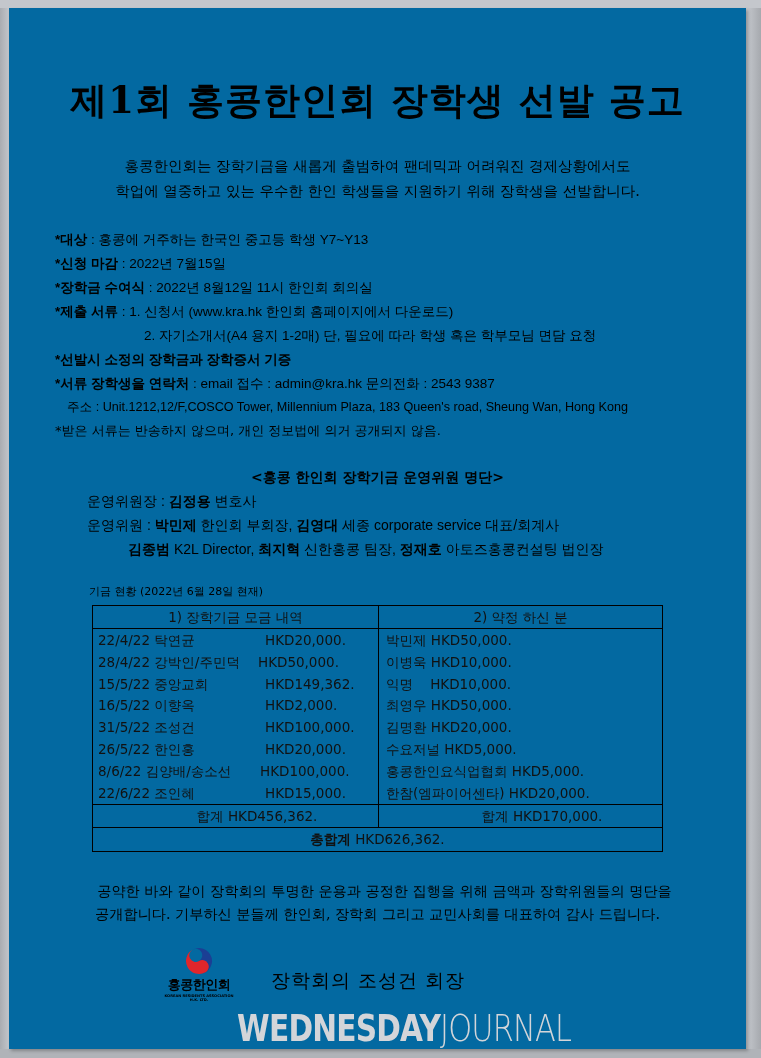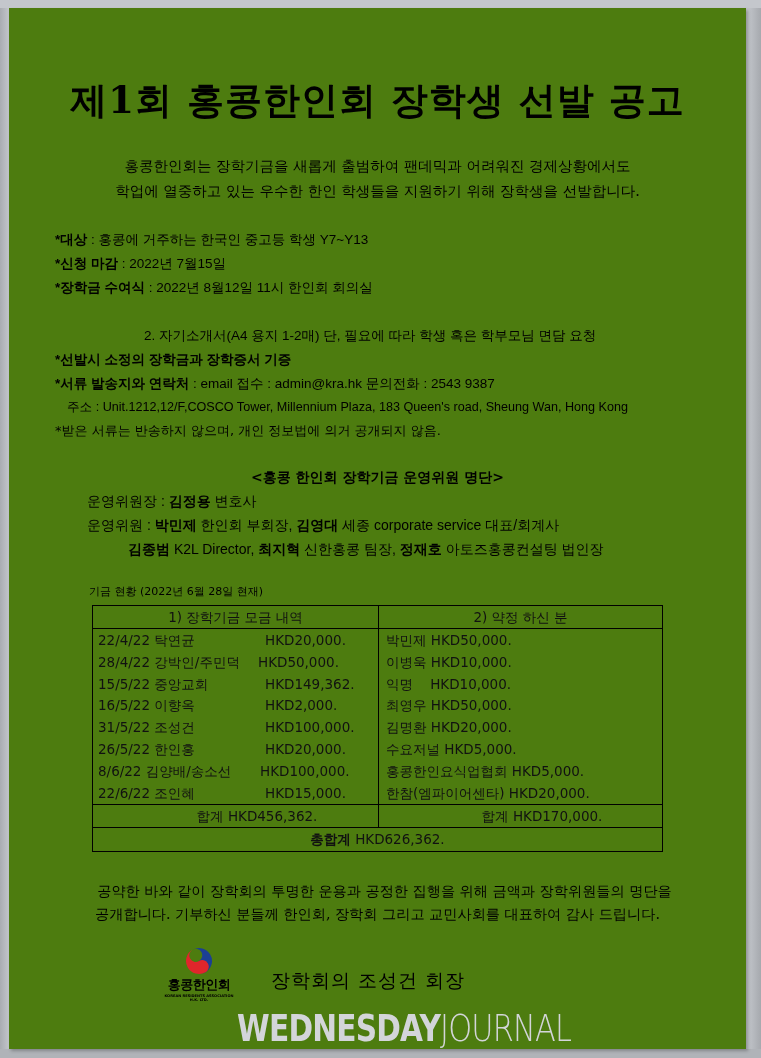--- a/index.html
+++ b/index.html
@@ -6,21 +6,21 @@
   body {
     width: 761px; height: 1058px; position: relative; overflow: hidden;
     background: linear-gradient(90deg, #a9acb1 0px, #c2c5ca 9px, #c2c5ca 748px, #a6a9ae 761px);
     font-family: "DejaVu Sans", "Liberation Sans", sans-serif;
     color: #000;
   }
   .frame-top { position: absolute; left: 0; top: 0; width: 761px; height: 8px; background: #c4c7cc; }
   .frame-bottom { position: absolute; left: 0; top: 1049px; width: 761px; height: 9px; background: #b0b3b8; }
   .page {
     position: absolute; left: 9px; top: 8px; width: 737px; height: 1041px;
-    background: #4d7c0f;
+    background: #0369a1;
     box-shadow: 2px 2px 3px rgba(0,0,0,0.25);
   }
   .abs { position: absolute; white-space: nowrap; }
   .title {
     left: 0; width: 737px; top: 68px; text-align: center;
     font-family: "DejaVu Serif", "Liberation Serif", serif;
     font-weight: bold; font-size: 37px; letter-spacing: 1px;
   }
   .intro {
     left: 0; width: 737px; text-align: center;
@@ -94,26 +94,29 @@
 
   <div class="abs info" style="left:46px; top:223px;">
     <b>*</b><b>대상</b><span> : 홍콩에 거주하는 한국인 중고등 학생 Y7~Y13</span>
   </div>
   <div class="abs info" style="left:46px; top:247px;">
     <b>*</b><b>신청 마감</b><span> : 2022년 7월15일</span>
   </div>
   <div class="abs info" style="left:46px; top:271px;">
     <b>*</b><b>장학금 수여식</b><span> : 2022년 8월12일 11시 한인회 회의실</span>
   </div>
+  <div class="abs info" style="left:46px; top:295px;">
+    <b>*</b><b>제출 서류</b><span> : 1. 신청서 (www.kra.hk 한인회 홈페이지에서 다운로드)</span>
+  </div>
   <div class="abs info" style="left:135px; top:319px;">2. 자기소개서(A4 용지 1-2매) 단, 필요에 따라 학생 혹은 학부모님 면담 요청</div>
   <div class="abs info" style="left:46px; top:343px;">
     <b>*</b><b>선발시 소정의 장학금과 장학증서 기증</b>
   </div>
   <div class="abs info" style="left:46px; top:367px;">
-    <b>*</b><b>서류 발송지와 연락처</b><span> :   email 접수 : admin@kra.hk   문의전화 : 2543 9387</span>
+    <b>*</b><b>서류 장학생을 연락처</b><span> :   email 접수 : admin@kra.hk   문의전화 : 2543 9387</span>
   </div>
   <div class="abs info" style="left:58px; top:391px; font-size:12.6px;">주소 : Unit.1212,12/F,COSCO Tower, Millennium Plaza, 183 Queen's road, Sheung Wan, Hong Kong</div>
   <div class="abs note" style="left:46px; top:414px;">*받은 서류는 반송하지 않으며, 개인 정보법에 의거 공개되지 않음.</div>
 
   <div class="abs committee-title" style="top:461px;">&lt;홍콩 한인회 장학기금 운영위원 명단&gt;</div>
   <div class="abs committee" style="left:78px; top:485px;">
     <span>운영위원장 : </span><b>김정용</b><span> 변호사</span>
   </div>
   <div class="abs committee" style="left:78px; top:509px;">
     <span>운영위원 : </span><b>박민제</b><span> 한인회 부회장, </span><b>김영대</b><span> 세종 corporate service 대표/회계사</span>

